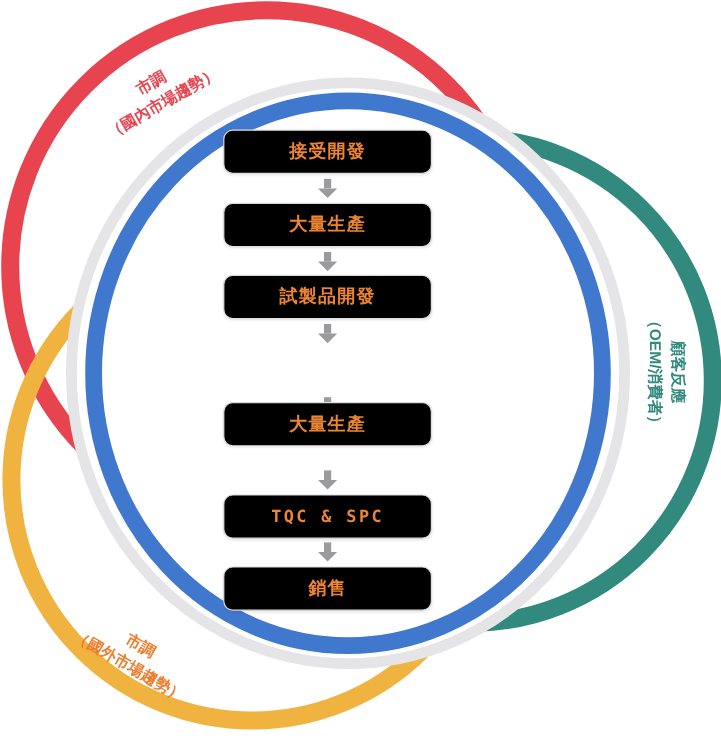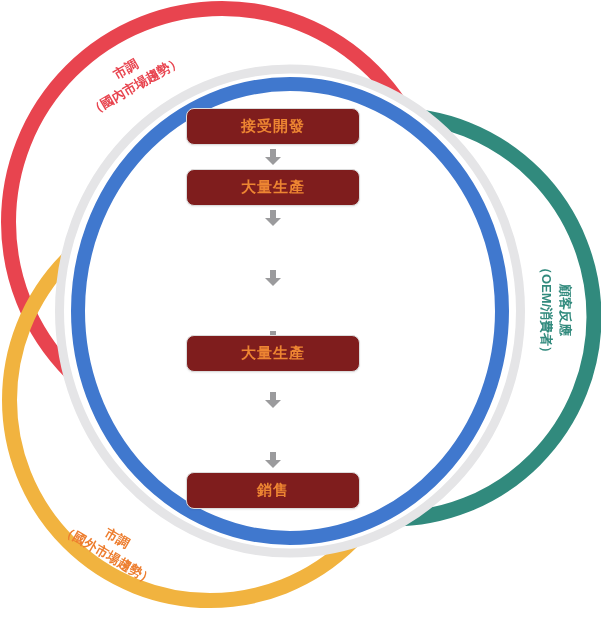--- a/index.html
+++ b/index.html
@@ -10,21 +10,21 @@
   #rings{position:absolute;left:0;top:0;}
   .label{
     position:absolute;font-weight:bold;font-size:13px;line-height:1.45;
     text-align:center;white-space:nowrap;
   }
   .label-red{left:131px;top:78px;transform:translate(-50%,-50%) rotate(-30deg);}
   .label-teal{left:555px;top:310px;transform:translate(-50%,-50%) rotate(90deg);}
   .label-yellow{left:112px;top:547px;transform:translate(-50%,-50%) rotate(30deg);}
   .flow-box{
     position:absolute;left:186px;width:174px;height:37px;box-sizing:border-box;
-    background:#7f1d1d;border:1px solid var(--box_border);border-radius:8px;
+    background:#000000;border:1px solid var(--box_border);border-radius:8px;
     box-shadow:0 1px 2px rgba(0,0,0,0.07);
     display:flex;align-items:center;justify-content:center;
     font-size:15px;font-weight:bold;letter-spacing:1px;color:var(--step_text);
   }
   .flow-box.mono{
     font-family:"DejaVu Sans Mono","Liberation Mono",monospace;
     font-size:14px;letter-spacing:2px;
   }
   .arrow{position:absolute;left:265px;width:16px;height:16px;}
   .arrow .stem{width:6px;height:8px;background:var(--arrow);margin:0 auto;}
@@ -67,36 +67,38 @@
       <div class="stem"></div>
       <div class="head"></div>
     </div>
 
   <div class="flow-box" style="top:169px">大量生產</div>
   <div class="arrow" style="top:210px">
       <div class="stem"></div>
       <div class="head"></div>
     </div>
 
+  <div class="flow-box" style="top:229px">試製品開發</div>
   <div class="arrow" style="top:270px">
       <div class="stem"></div>
       <div class="head"></div>
     </div>
 
   <div class="arrow" style="top:331px">
       <div class="stem"></div>
       <div class="head"></div>
     </div>
 
   <div class="flow-box" style="top:335px">大量生產</div>
   <div class="arrow" style="top:392px">
       <div class="stem"></div>
       <div class="head"></div>
     </div>
 
+  <div class="flow-box mono" style="top:412px">TQC &amp; SPC</div>
   <div class="arrow" style="top:452px">
       <div class="stem"></div>
       <div class="head"></div>
     </div>
 
   <div class="flow-box" style="top:472px">銷售</div>
 
 </div>
 
 </body></html>

